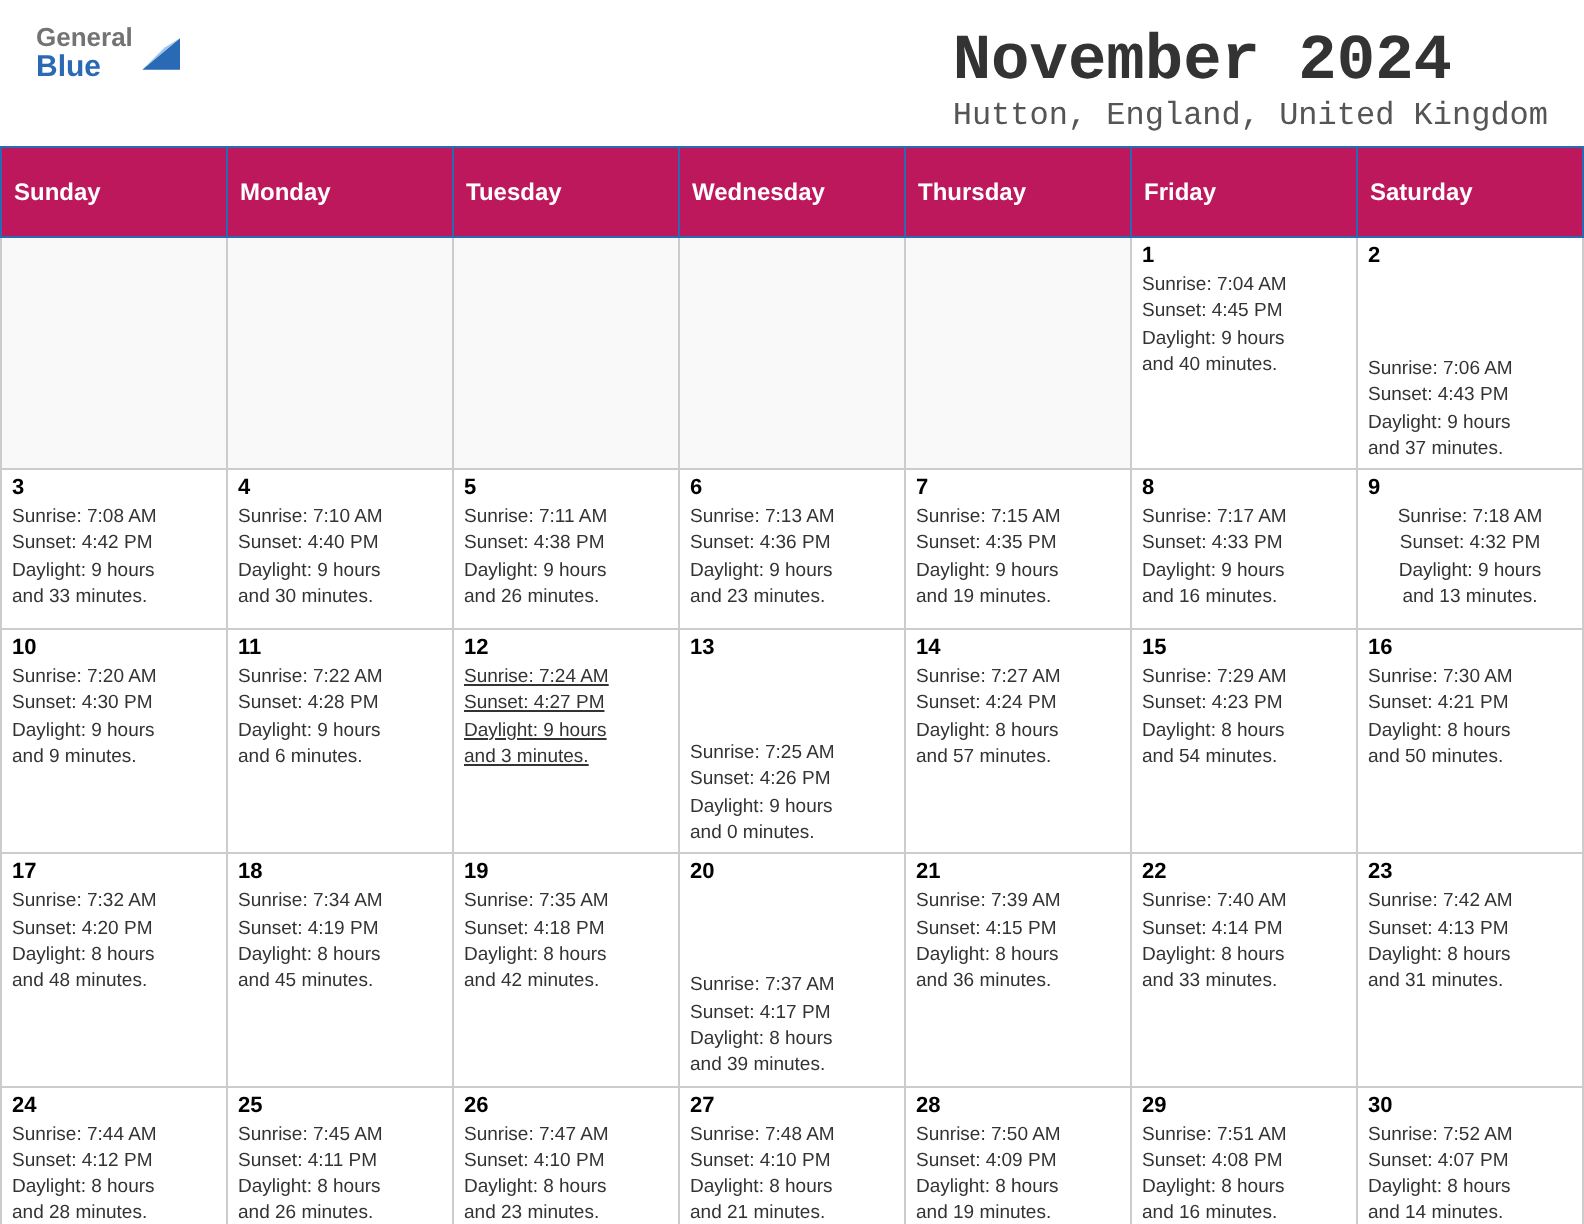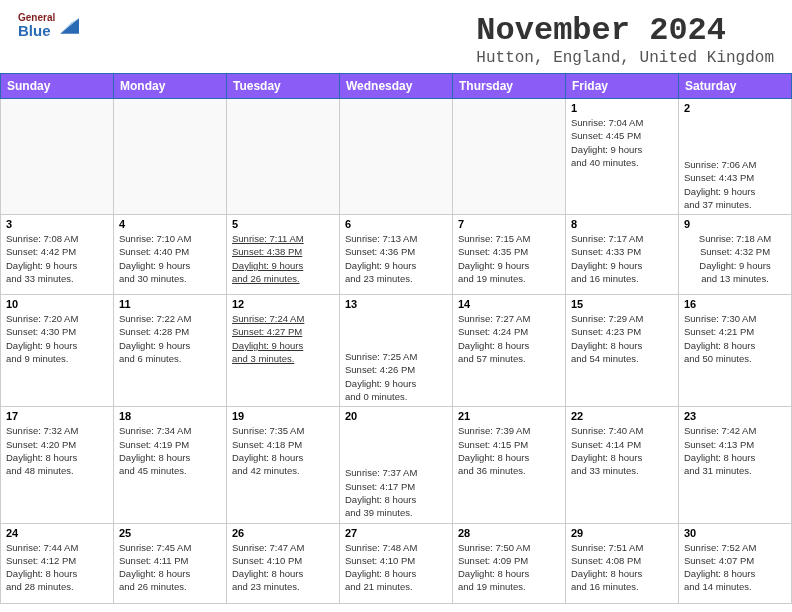--- a/index.html
+++ b/index.html
@@ -1,34 +1,34 @@
 <!DOCTYPE html>
 <html><head>
   <meta charset="utf-8">
   <style>
     * { margin: 0; padding: 0; box-sizing: border-box; }
     body { width: 792px; height: 612px; font-family: Arial, sans-serif; background: #fff; overflow: hidden; }
 
     .header { display: flex; align-items: flex-start; justify-content: space-between; padding: 12px 18px 6px 18px; }
     .logo { display: flex; align-items: center; }
     .logo-text { display: flex; flex-direction: column; line-height: 1.1; }
-    .logo-general { font-size: 10px; font-weight: bold; color: #7f1d1d; }
+    .logo-general { font-size: 13px; font-weight: bold; color: #737373; }
     .logo-blue { font-size: 15px; font-weight: bold; color: #2a6ab5; }
     .logo-icon { width: 22px; height: 22px; margin-left: 2px; }
 
     .title-block { text-align: left; font-family: Liberation Mono, monospace; }
     .main-title { font-size: 32px; font-weight: bold; color: #333; }
     .subtitle { font-size: 16px; color: #555; }
 
     .calendar { width: 100%; border-collapse: collapse; font-size: 10px; }
     .calendar th {
-      background: #8b5cf6;
+      background: #be185d;
       color: #fff;
       text-align: left;
-      padding: 5px 6px;
+      padding: 15px 6px;
       font-size: 12px;
       border: 1px solid #2a6ab5;
     }
     .calendar td {
       border: 1px solid #ccc;
       vertical-align: top;
       padding: 3px 5px;
       width: 113px;
       height: 80px;
       background: #fff;
@@ -101,21 +101,21 @@
         </td>
         <td>
           <div class="day-num">4</div>
           <div class="day-info" style="white-space: pre-line;">Sunrise: 7:10 AM
 Sunset: 4:40 PM
 Daylight: 9 hours
 and 30 minutes.</div>
         </td>
         <td>
           <div class="day-num">5</div>
-          <div class="day-info" style="white-space: pre-line; text-decoration: underline;">Sunrise: 7:11 AM
+          <div class="day-info" style="white-space: pre-line;">Sunrise: 7:11 AM
 Sunset: 4:38 PM
 Daylight: 9 hours
 and 26 minutes.</div>
         </td>
         <td>
           <div class="day-num">6</div>
           <div class="day-info" style="white-space: pre-line;">Sunrise: 7:13 AM
 Sunset: 4:36 PM
 Daylight: 9 hours
 and 23 minutes.</div>

